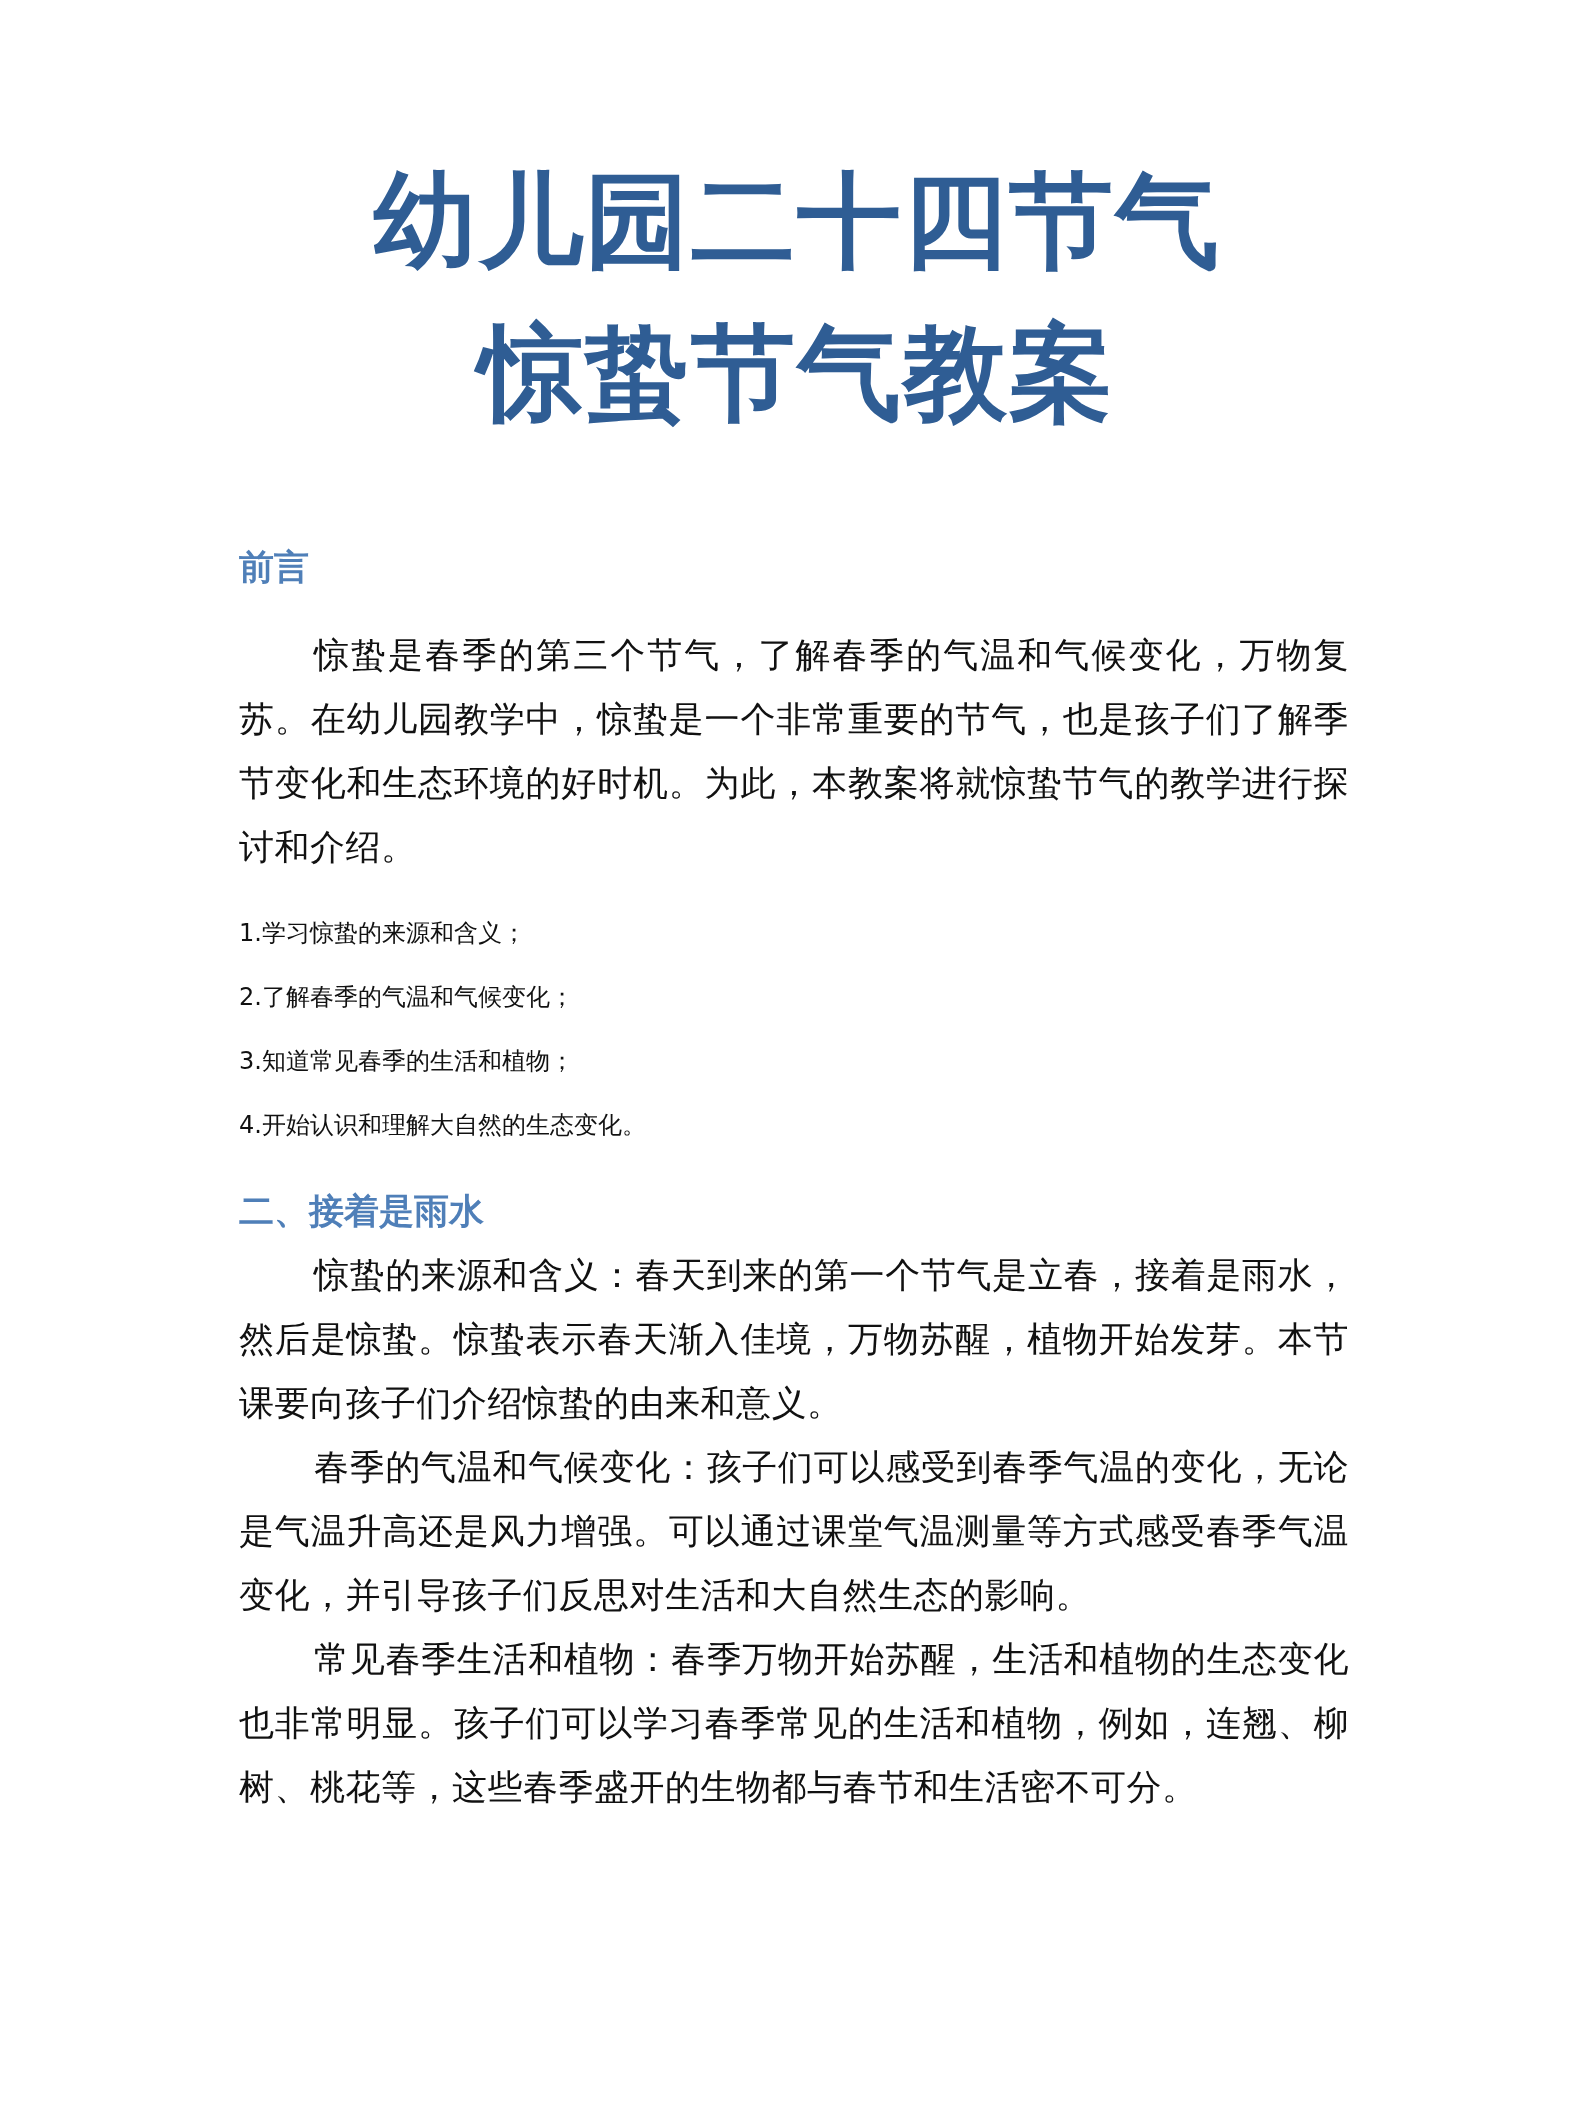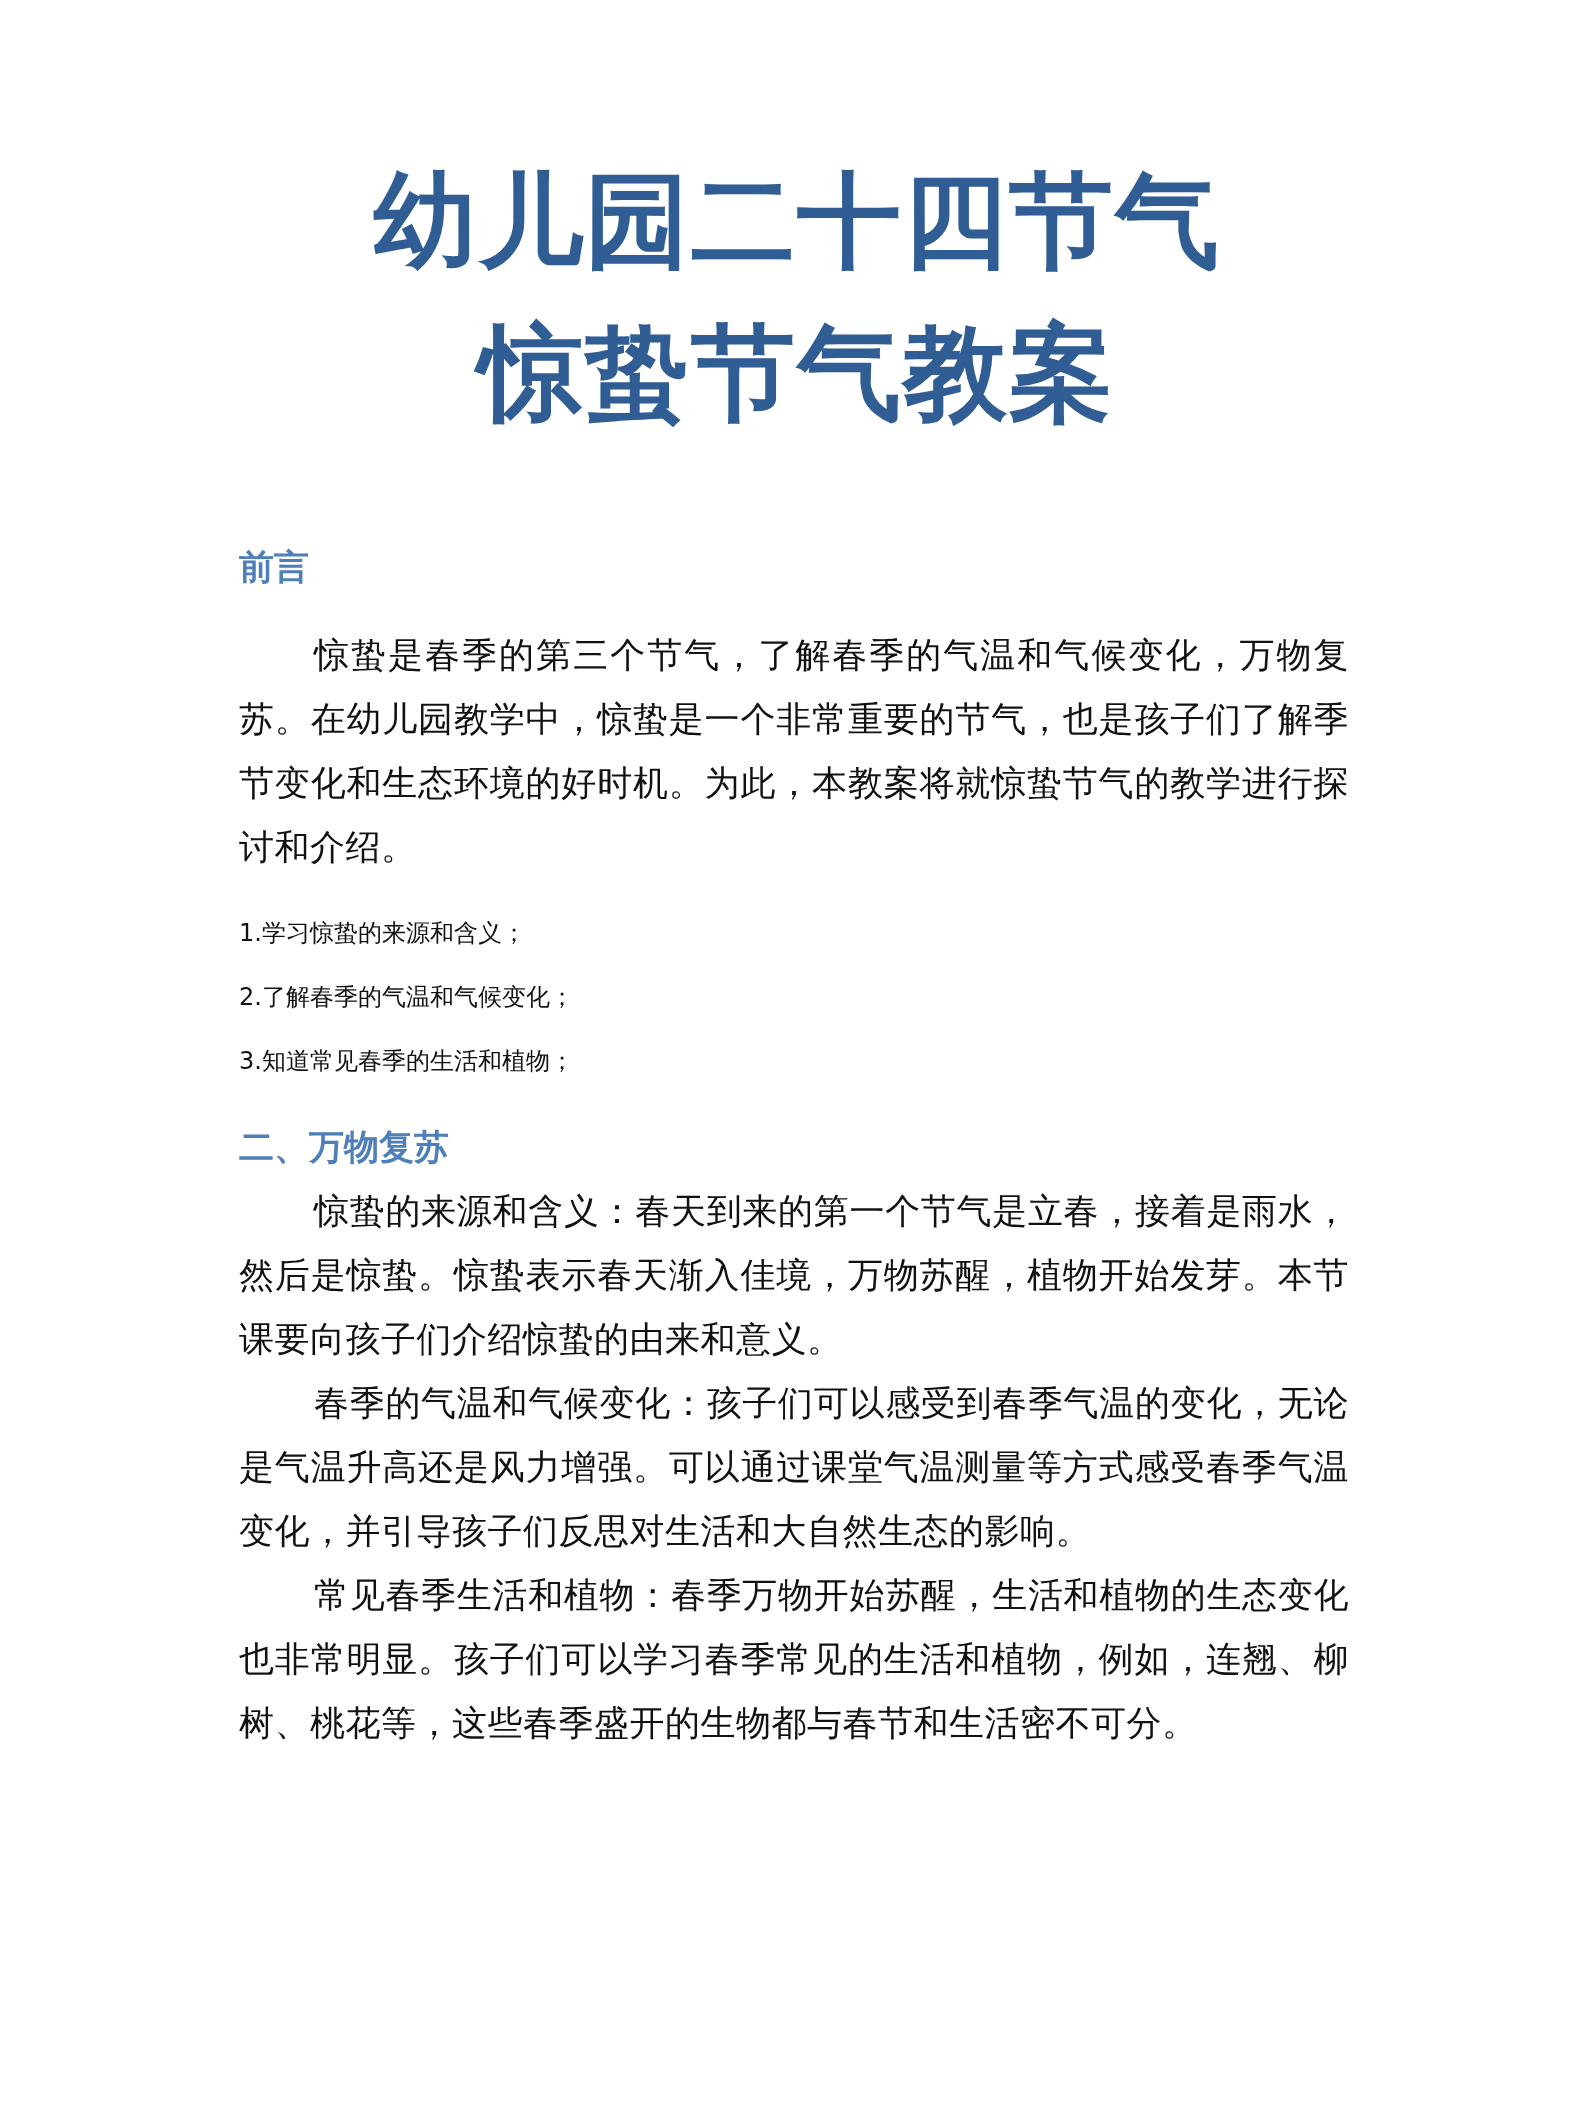--- a/index.html
+++ b/index.html
@@ -86,25 +86,26 @@
       <div class="gap-after-heading-1"></div>
       <p class="para">惊蛰是春季的第三个节气，了解春季的气温和气候变化，万物复苏。在幼儿园教学中，惊蛰是一个非常重要的节气，也是孩子们了解季节变化和生态环境的好时机。为此，本教案将就惊蛰节气的教学进行探讨和介绍。</p>
     </section>
 
     <div class="gap-section"></div>
 
     <section>
       <p class="list-item">1.学习惊蛰的来源和含义；</p>
       <p class="list-item">2.了解春季的气温和气候变化；</p>
       <p class="list-item">3.知道常见春季的生活和植物；</p>
+      <p class="list-item">4.开始认识和理解大自然的生态变化。</p>
     </section>
 
     <div class="gap-section"></div>
 
     <section>
-      <h2 class="section-heading">二、万物复苏</h2>
+      <h2 class="section-heading">二、接着是雨水</h2>
       <p class="para">惊蛰的来源和含义：春天到来的第一个节气是立春，接着是雨水，然后是惊蛰。惊蛰表示春天渐入佳境，万物苏醒，植物开始发芽。本节课要向孩子们介绍惊蛰的由来和意义。</p>
       <p class="para">春季的气温和气候变化：孩子们可以感受到春季气温的变化，无论是气温升高还是风力增强。可以通过课堂气温测量等方式感受春季气温变化，并引导孩子们反思对生活和大自然生态的影响。</p>
       <p class="para">常见春季生活和植物：春季万物开始苏醒，生活和植物的生态变化也非常明显。孩子们可以学习春季常见的生活和植物，例如，连翘、柳树、桃花等，这些春季盛开的生物都与春节和生活密不可分。</p>
     </section>
 
   </div>
 </div>
 
 </body></html>

